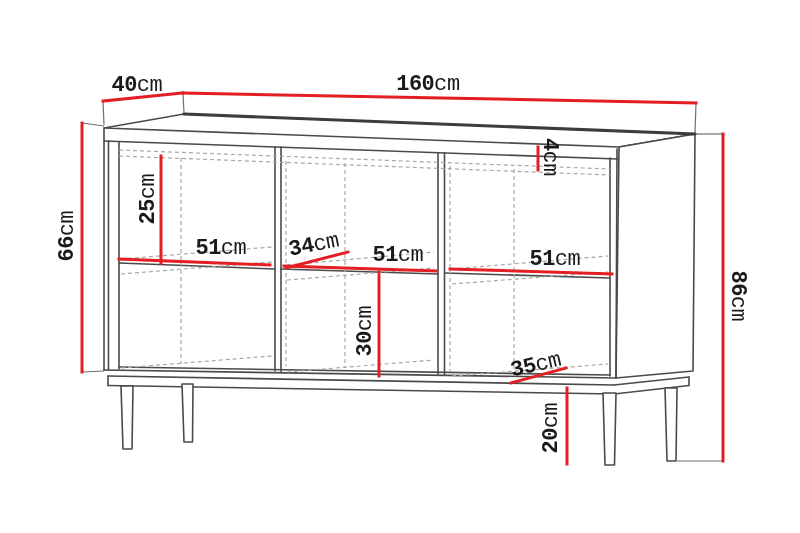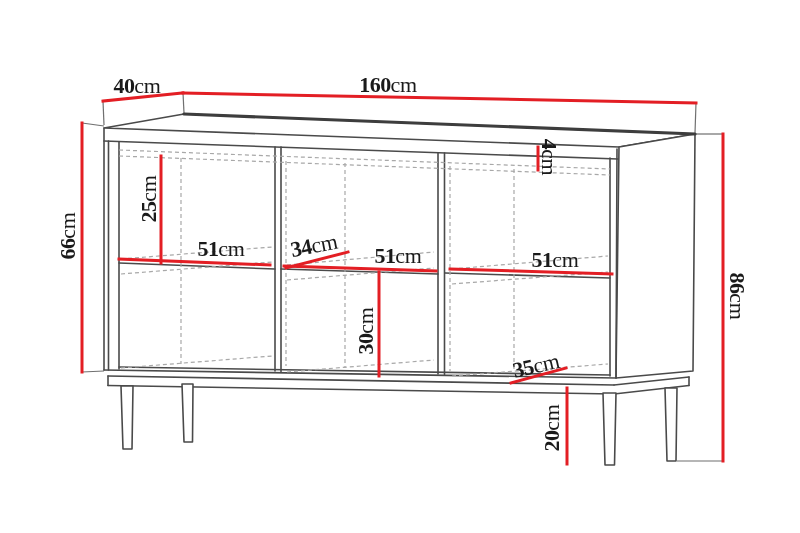--- a/index.html
+++ b/index.html
@@ -1,20 +1,20 @@
 <!DOCTYPE html>
 <html style="--red: #e31e24; --outline: #4a4a4a; --hidden: #a8a8a8; --text: #1a1a1a; --bg: #ffffff;"><head>
 <meta charset="utf-8">
 <style>
   :root{
     --red:#e31e24; --outline:#4a4a4a; --hidden:#a8a8a8; --text:#1a1a1a; --bg:#ffffff;
   }
   html,body{margin:0;padding:0;background:var(--bg);}
   #stage{position:relative;width:800px;height:533px;background:var(--bg);overflow:hidden;
-         font-family:Liberation Serif, serif;}
+         font-family:Liberation Mono, monospace;}
   #drawing{position:absolute;left:0;top:0;}
   .line{stroke:var(--outline);stroke-width:1.6;fill:none;stroke-linecap:round;}
   .line-thick{stroke:#3d3d3d;stroke-width:3.2;fill:none;stroke-linecap:round;}
   .ext{stroke:#6f6f6f;stroke-width:1.2;fill:none;}
   .dash{stroke:var(--hidden);stroke-width:1.2;fill:none;stroke-dasharray:4 3;}
   .red{stroke:var(--red);stroke-width:3;fill:none;stroke-linecap:square;}
   .leg{fill:#fff;stroke:var(--outline);stroke-width:1.6;stroke-linejoin:round;}
   .face{fill:#fff;stroke:var(--outline);stroke-width:1.6;stroke-linejoin:round;}
   .dim-label{position:absolute;transform:translate(-50%,-50%);
              font-size:22px;font-weight:700;color:var(--text);
@@ -111,21 +111,21 @@
       <path class="red" d="M379,272 L379,376"></path>
       <path class="red" d="M511,383 L566,368"></path>
       <path class="red" d="M538,147 L538,170"></path>
       <path class="red" d="M567,388 L567,464"></path>
     </g>
   </svg>
 
   <div class="dim-label" style="left:137px;top:86px;">
     <b>40</b><span class="unit">cm</span>
   </div>
-  <div class="dim-label" style="left:388px;top:85px;">
+  <div class="dim-label" style="left:428px;top:85px;">
     <b>160</b><span class="unit">cm</span>
   </div>
   <div class="dim-label rot-ccw" style="left:68px;top:236px;">
     <b>66</b><span class="unit">cm</span>
   </div>
   <div class="dim-label rot-cw" style="left:737px;top:296px;">
     <b>86</b><span class="unit">cm</span>
   </div>
   <div class="dim-label rot-ccw" style="left:149px;top:199px;">
     <b>25</b><span class="unit">cm</span>

